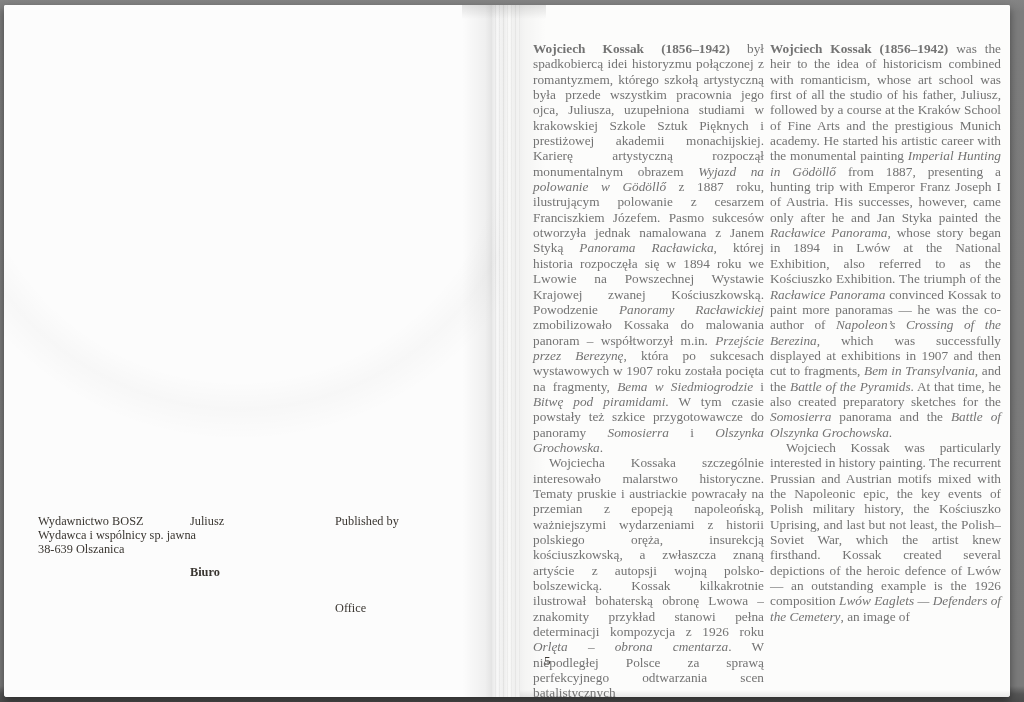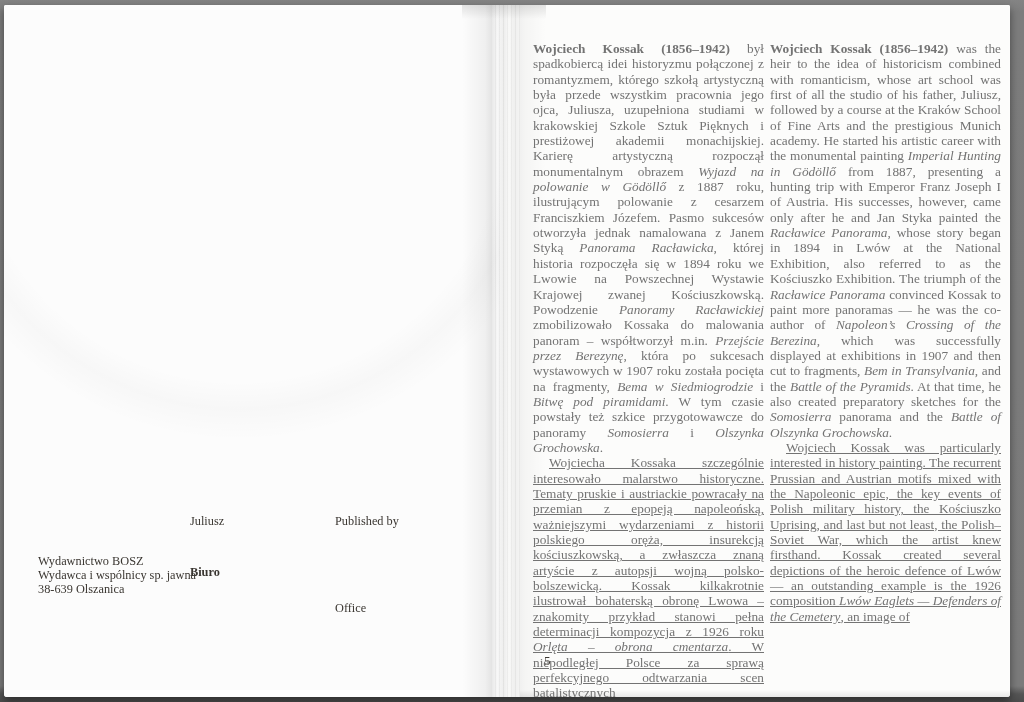--- a/index.html
+++ b/index.html
@@ -92,21 +92,21 @@
   }
 
   
   .pub-text {
     position: absolute;
     font-size: 12.3px;
     line-height: 13.9px;
     color: #3a3631;
     white-space: nowrap;
   }
-  .pub-address  { left: 34px;  top: 510px; margin-top: 40px; }
+  .pub-address  { left: 34px;  top: 510px; }
   .pub-office   { left: 34px;  top: 561px; }
   .lbl-wydawca  { left: 186px; top: 510px; }
   .lbl-biuro    { left: 186px; top: 561px; font-weight: bold; }
   .lbl-published{ left: 331px; top: 510px; }
   .lbl-office   { left: 331px; top: 561px; margin-top: 36px; }
 
   
   .col {
     position: absolute;
     top: 36px;
@@ -114,21 +114,21 @@
     font-size: 13.3px;
     line-height: 15.35px;
     color: #737373;
     text-align: justify;
     hyphens: auto;
     -webkit-hyphens: auto;
   }
   .col-pl { left: 529px; }
   .col-en { left: 766px; }
   .col p { margin: 0; padding: 0; }
-  .col p.indent { text-indent: 16px; text-decoration: underline; }
+  .col p.indent { text-indent: 16px; }
   .seg-bold { font-weight: bold; }
   .seg-italic { font-style: italic; }
 
   .page-num {
     position: absolute;
     left: 540px;
     top: 648px;
     font-size: 13px;
     color: #3a3631;
   }

